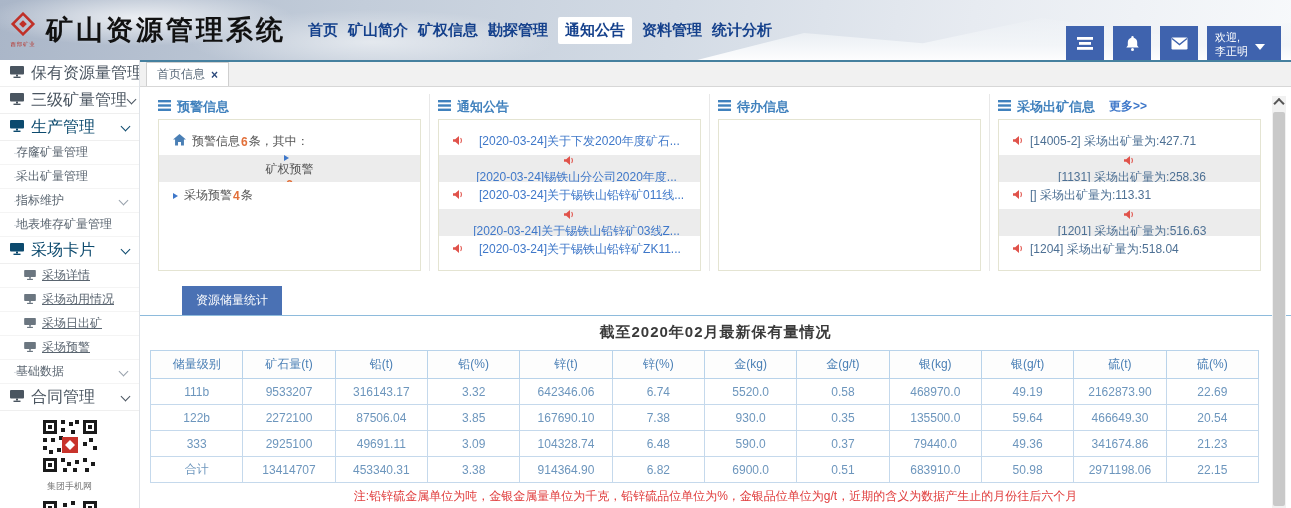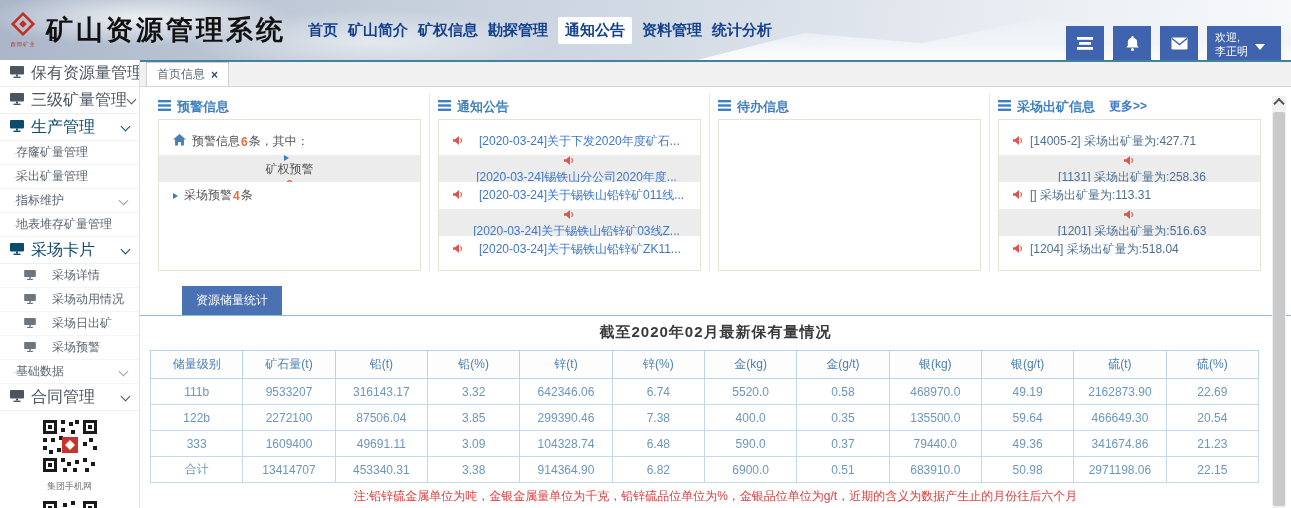--- a/index.html
+++ b/index.html
@@ -35,21 +35,21 @@
   
   .sidebar { width:140px; background:#fff; border-right:1px solid #dfe3e8; overflow:hidden; flex:none; }
   .side-item { display:flex; align-items:center; height:27px; padding:0 8px 0 10px; border-bottom:1px solid #efefef; color:#4a5560; font-size:16px; cursor:pointer; }
   .side-item .lbl { flex:1; margin-left:7px; white-space:nowrap; }
   .side-item.blue { color:#0c4a6e; }
   .side-child { display:flex; align-items:center; height:24px; padding-left:16px; color:#5a6570; font-size:12px; cursor:pointer; border-bottom:1px solid #f4f4f4; position:relative; }
   .side-child::before { content:''; position:absolute; left:14px; top:50%; width:7px; height:1px; background:#d8dde2; }
   .side-child .lbl { white-space:nowrap; }
   .side-child.iconed { padding-left:24px; }
   .side-child.iconed::before { display:none; }
-  .side-child.iconed .lbl { margin-left:16px; }
+  .side-child.iconed .lbl { margin-left:6px;text-decoration:underline; }
   .chev { margin-left:auto; width:10px; height:10px; position:relative; flex:none; }
   .chev::before { content:''; position:absolute; left:1px; top:1px; width:6px; height:6px; border-right:1.4px solid currentColor; border-bottom:1.4px solid currentColor; transform:rotate(45deg); }
   .side-child .chev { margin-right:10px; color:#98a2ac; }
   .qr-block { text-align:center; margin-top:7px; }
   .qr-caption { font-size:9px; color:#777; margin-top:2px; }
   .qr-cut { height:16px; overflow:hidden; margin-top:6px; text-align:center; }
 
   
   .main { flex:1; position:relative; background:#fff; overflow:hidden; }
   .tabbar { height:27px; background:#f1f1f1; border-top:2px solid #45809f; border-bottom:1px solid #d7d7d7; display:flex; align-items:flex-end; padding-left:6px; }
@@ -493,32 +493,32 @@
           <td>468970.0</td>
           <td>49.19</td>
           <td>2162873.90</td>
           <td>22.69</td>
         </tr>
         <tr>
           <td>122b</td>
           <td>2272100</td>
           <td>87506.04</td>
           <td>3.85</td>
-          <td>299390.46</td>
+          <td>167690.10</td>
           <td>7.38</td>
-          <td>400.0</td>
+          <td>930.0</td>
           <td>0.35</td>
           <td>135500.0</td>
           <td>59.64</td>
           <td>466649.30</td>
           <td>20.54</td>
         </tr>
         <tr>
           <td>333</td>
-          <td>1609400</td>
+          <td>2925100</td>
           <td>49691.11</td>
           <td>3.09</td>
           <td>104328.74</td>
           <td>6.48</td>
           <td>590.0</td>
           <td>0.37</td>
           <td>79440.0</td>
           <td>49.36</td>
           <td>341674.86</td>
           <td>21.23</td>

